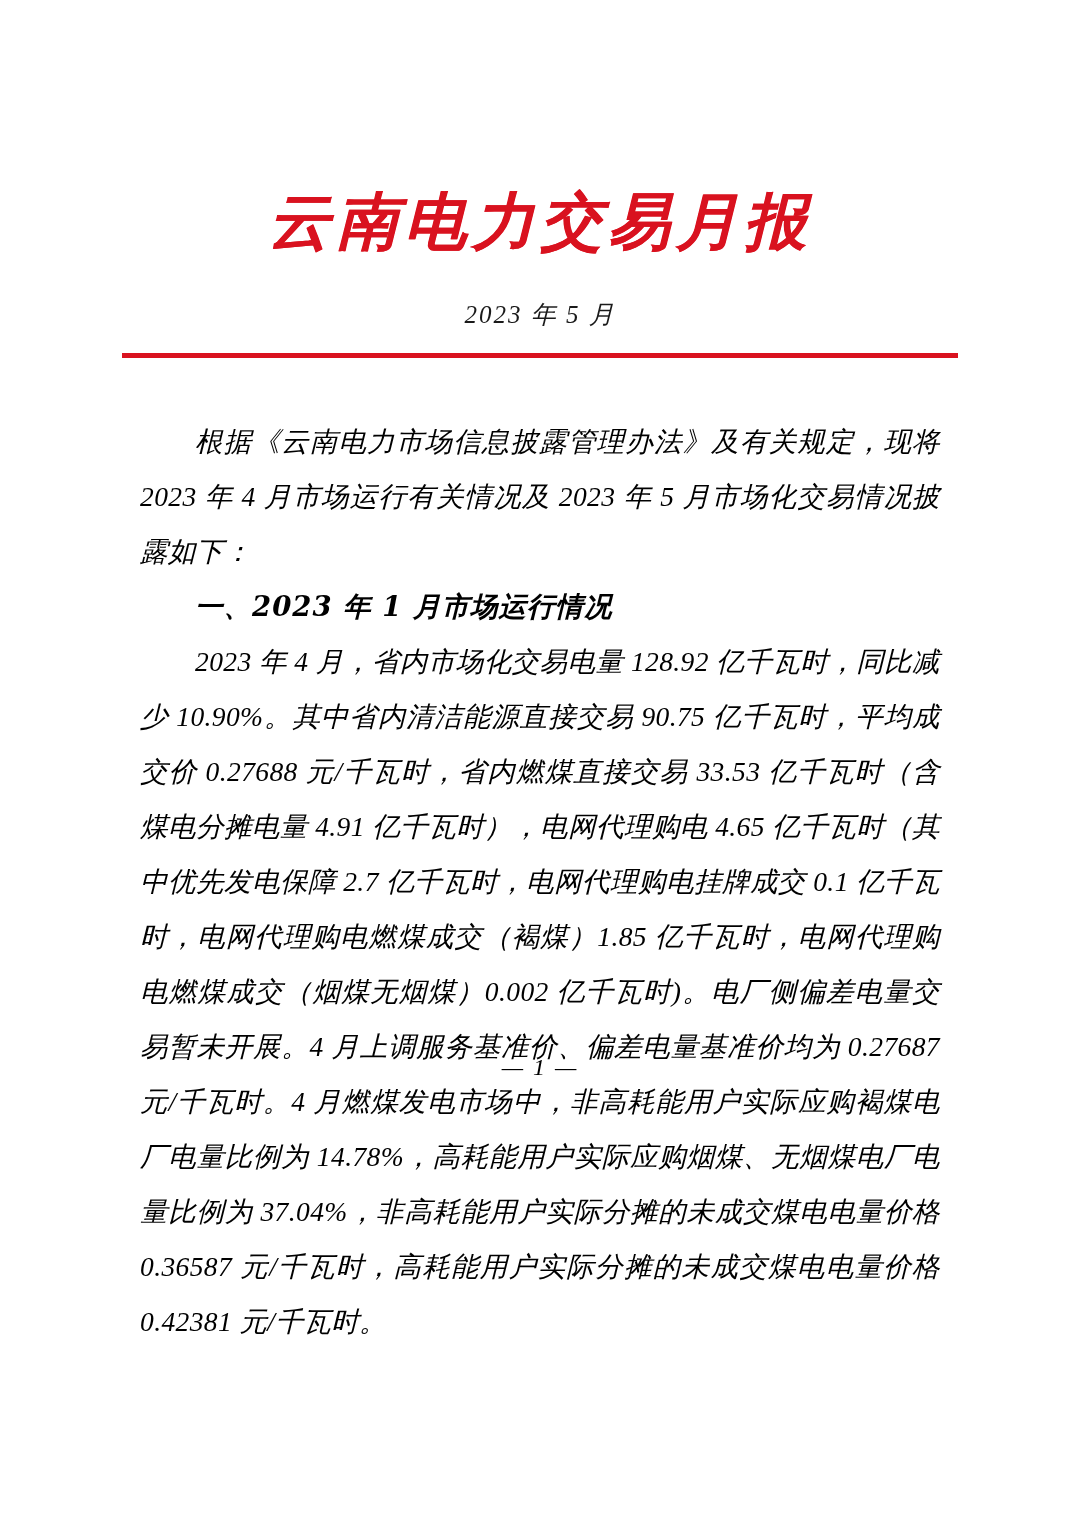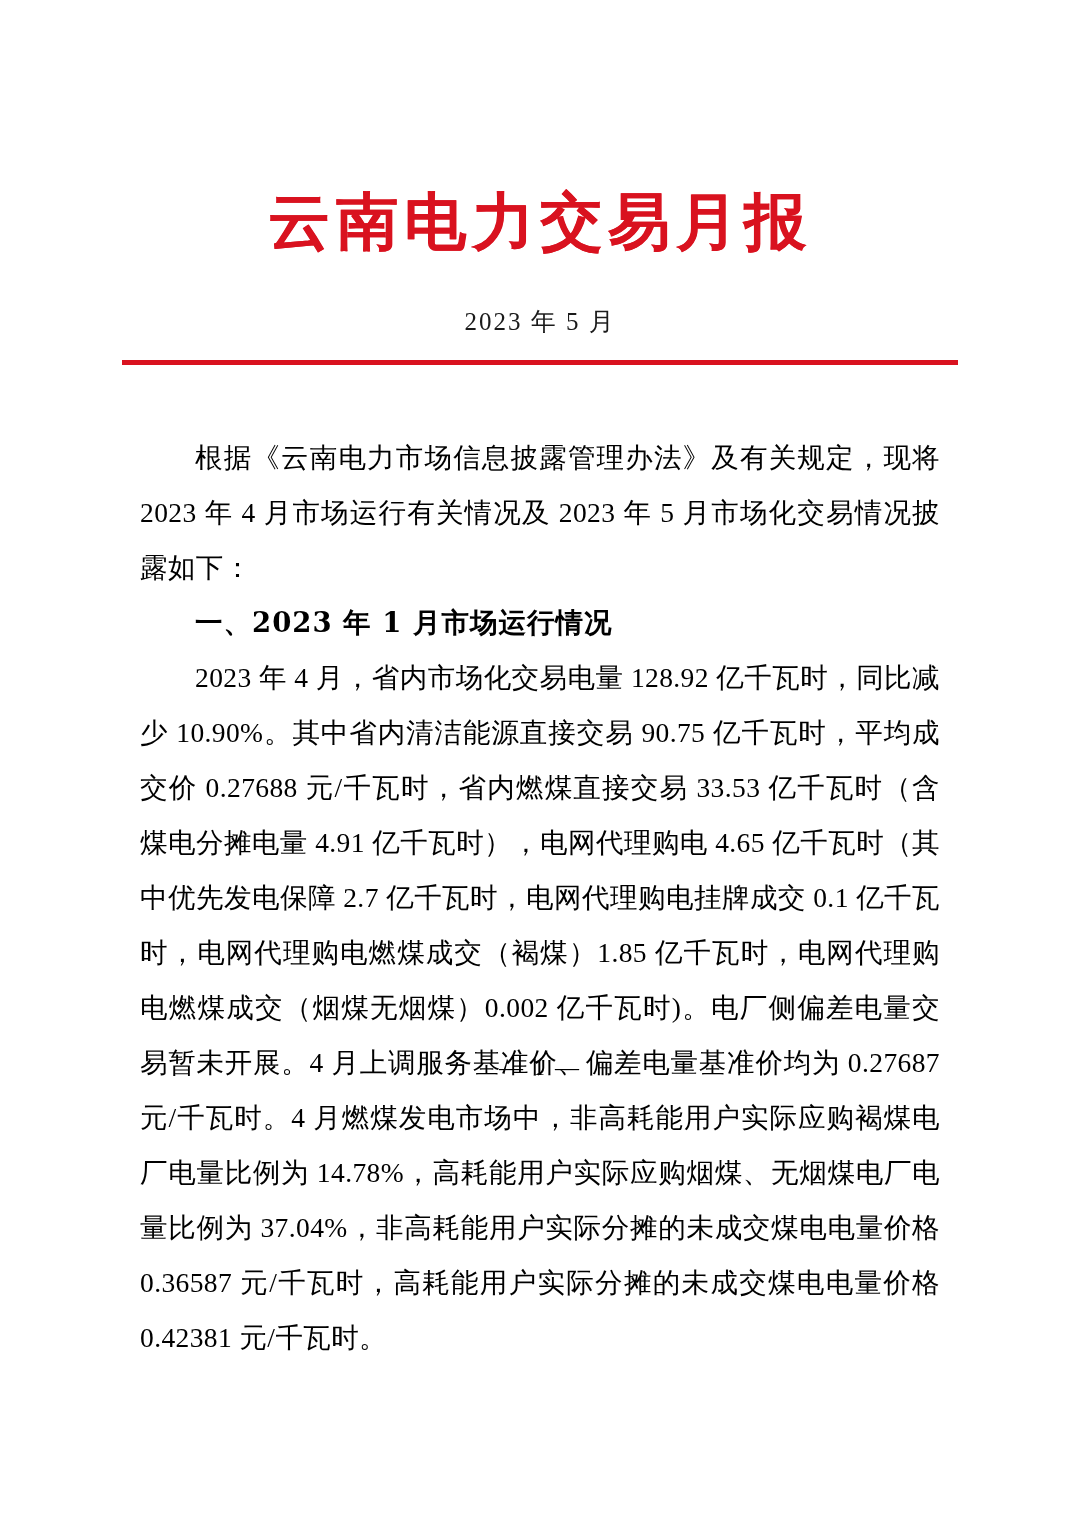--- a/index.html
+++ b/index.html
@@ -14,51 +14,52 @@
     color: #000000;
     position: relative;
     overflow: hidden;
   }
   .page {
     width: 1080px;
     height: 1161px;
     box-sizing: border-box;
     padding: 0;
     position: relative;
+    font-style: italic;
   }
   .doc-title {
     text-align: center;
     color: #d9121f;
     font-family: "DejaVu Serif", "Liberation Serif", serif;
     font-weight: bold;
     font-size: 62px;
     letter-spacing: 6px;
     margin: 0;
     padding-top: 188px;
     line-height: 1.1;
     text-shadow: 0.5px 0 0 #d9121f;
   }
   .doc-subtitle {
     text-align: center;
     font-size: 25px;
     color: #1a1a1a;
-    margin: 7px;
+    margin: 0;
     padding-top: 42px;
     letter-spacing: 2px;
     font-family: "Liberation Serif", serif;
   }
   .rule {
     width: 836px;
     height: 5px;
     background: #d9121f;
     margin: 22px auto 0 auto;
   }
   .body-text {
     width: 800px;
-    margin: 13px auto;
+    margin: 4px auto;
     padding-top: 52px;
     font-size: 27.5px;
     line-height: 55px;
     text-align: justify;
     text-justify: inter-ideograph;
     letter-spacing: 0.4px;
   }
   .para {
     margin: 0;
     text-indent: 2em;

